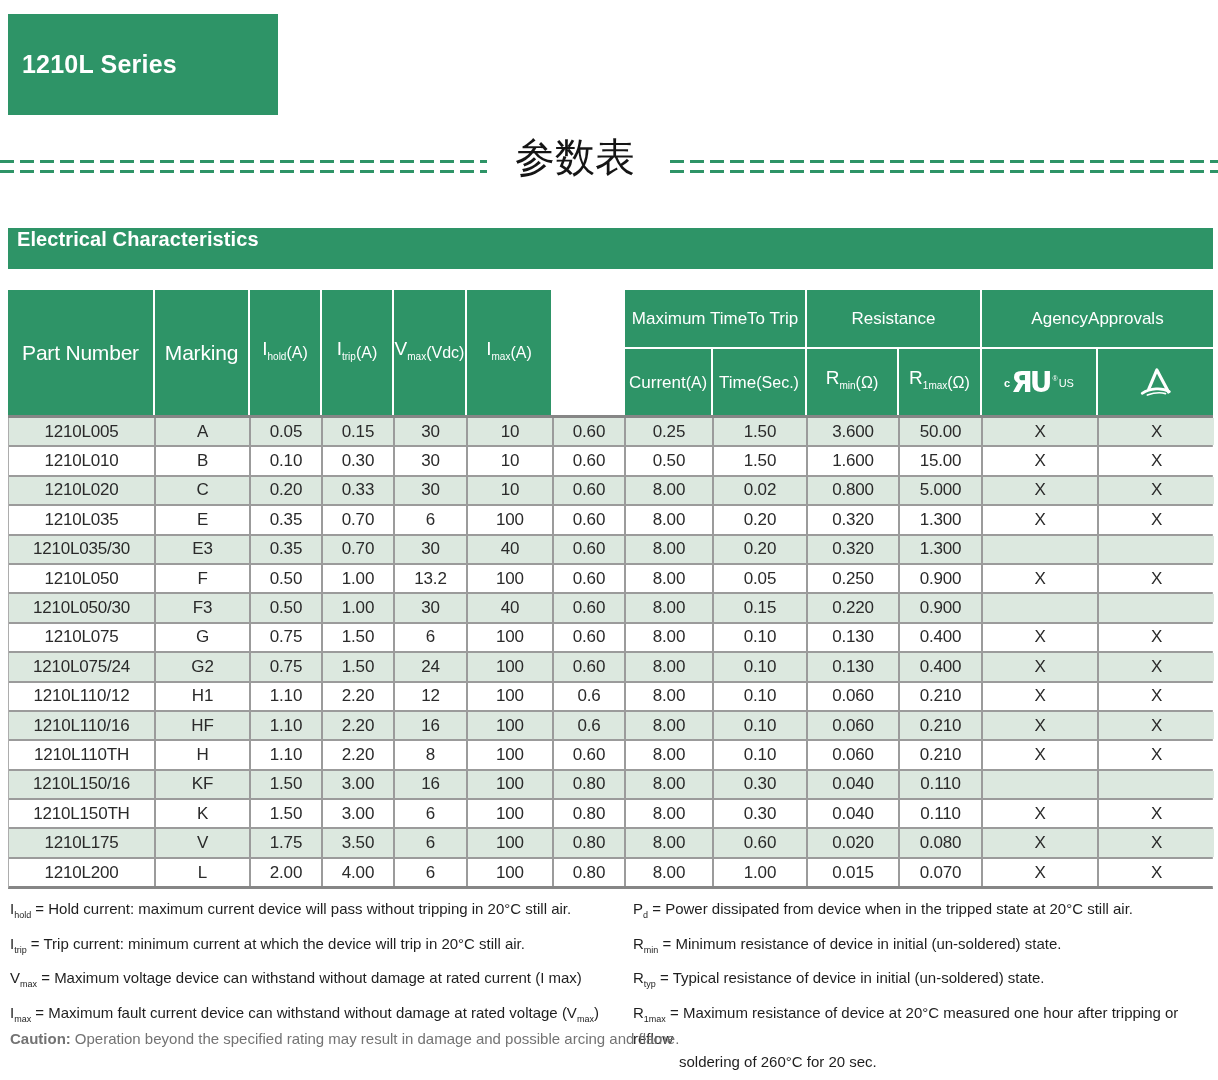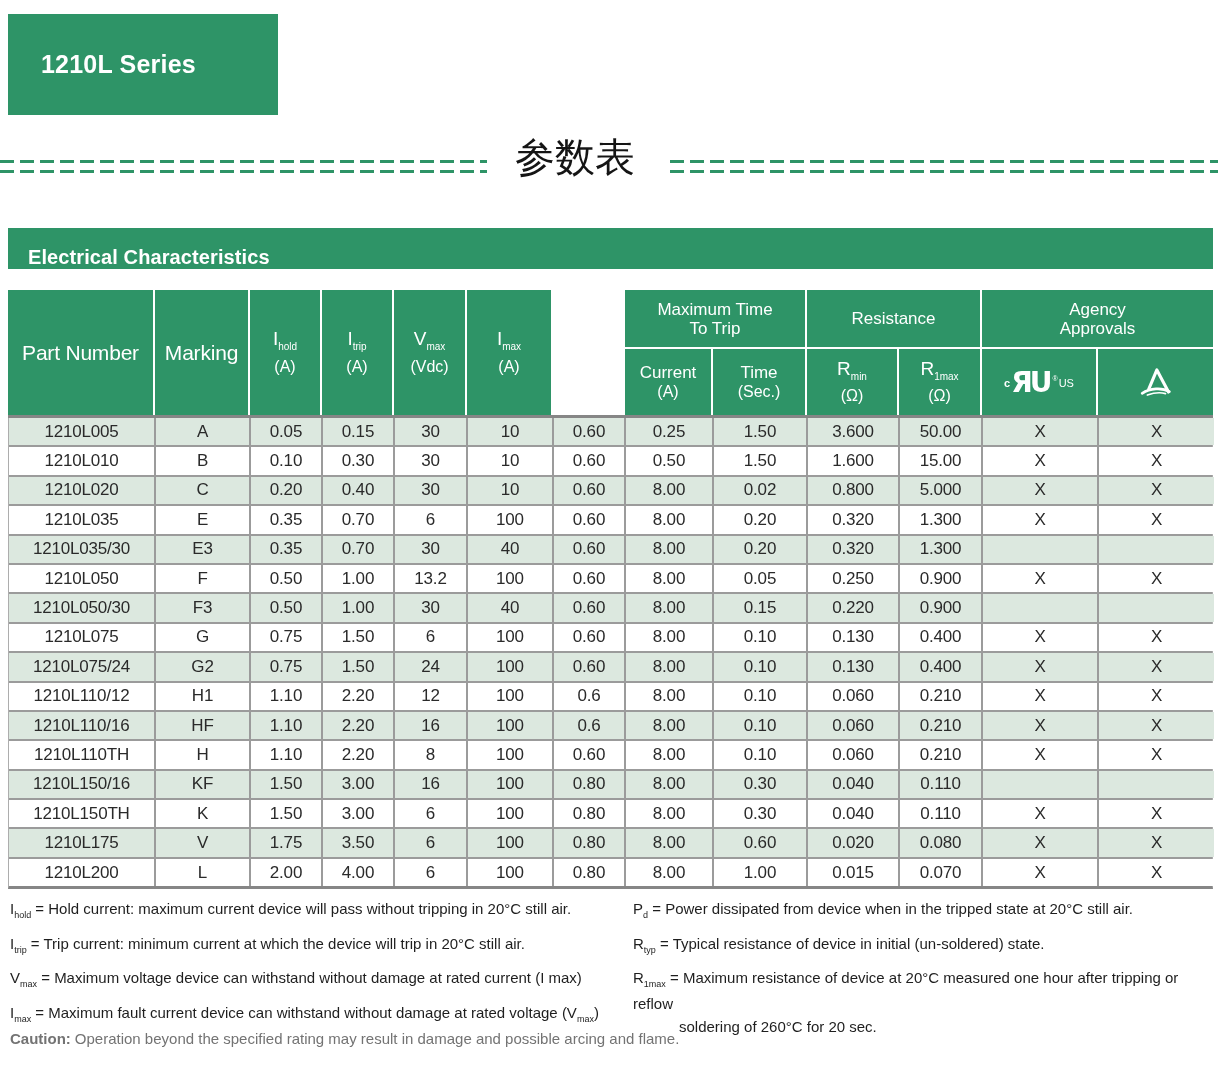--- a/index.html
+++ b/index.html
@@ -5,41 +5,41 @@
   * { margin:0; padding:0; box-sizing:border-box; }
   html,body { background:#fff; }
   .page {
     position:relative; width:1218px; height:1080px; background:#fff;
     font-family:"Liberation Sans", sans-serif; overflow:hidden;
     --green:#2E9467; --stripe:#DCE8DF; --grid:#9B9B9B; --gridheavy:#868686;
     --cols:145px 93px 70px 70px 71px 84px 70px 86px 92px 90px 81px 114px 115px;
   }
   
   .badge { position:absolute; left:8px; top:14px; width:270px; height:101px;
-    background:var(--green); display:flex; align-items:center; padding-left:33px; }
+    background:var(--green); display:flex; align-items:center; padding-left:14px; }
   .badge span { color:#fff; font-size:25px; font-weight:bold; letter-spacing:.2px; }
   
   .cn-title { position:absolute; left:495px; top:130px; width:160px; text-align:center;
     font-family:"DejaVu Serif","Liberation Serif",serif; font-size:40px; color:#151515; }
   .dashes { position:absolute; top:160px; height:14px;
     background-image:
       repeating-linear-gradient(90deg, var(--green) 0 14px, rgba(0,0,0,0) 14px 20px),
       repeating-linear-gradient(90deg, var(--green) 0 14px, rgba(0,0,0,0) 14px 20px);
     background-size:100% 3px,100% 3px; background-position:0 0,0 10px; background-repeat:no-repeat; }
   .dashes.left { left:0; width:487px; }
   .dashes.right { left:670px; width:548px; }
   
   .section-bar { position:absolute; left:8px; top:228px; width:1205px; height:41px;
-    background:var(--green); display:flex; align-items:flex-end; padding-left:20px; }
+    background:var(--green); display:flex; align-items:flex-start; padding-left:9px; }
   .section-bar span { color:#fff; font-size:20px; font-weight:bold; letter-spacing:.1px; }
   
   .tablewrap { position:absolute; left:8px; top:290px; width:1205px; }
   .grid13 { display:grid; grid-template-columns:var(--cols); column-gap:2px; }
   .thead { grid-template-rows:57px 66px; row-gap:2px; background:#fff; }
-  .th { background:var(--green); color:#fff; display:flex; flex-direction:column;
+  .th { background:var(--green); color:#fff; display:flex; 
     align-items:center; justify-content:center; text-align:center; line-height:19px; }
   .span2 { grid-row:1/3; }
   .g-mtt { grid-column:8/10; grid-row:1; }
   .g-res { grid-column:10/12; grid-row:1; }
   .g-agy { grid-column:12/14; grid-row:1; }
   .r2c8{grid-column:8;grid-row:2} .r2c9{grid-column:9;grid-row:2} .r2c10{grid-column:10;grid-row:2}
   .r2c11{grid-column:11;grid-row:2} .r2c12{grid-column:12;grid-row:2} .r2c13{grid-column:13;grid-row:2}
   .th .lab { font-size:21px; letter-spacing:-.2px; }
   .th .sym { font-size:19px; line-height:20px; }
   .th .sym sub { font-size:10px; }
@@ -183,21 +183,21 @@
           <div class="tcell">1.50</div>
           <div class="tcell">1.600</div>
           <div class="tcell">15.00</div>
           <div class="tcell">X</div>
           <div class="tcell">X</div>
         </div>
         <div class="trow grid13">
           <div class="tcell">1210L020</div>
           <div class="tcell">C</div>
           <div class="tcell">0.20</div>
-          <div class="tcell">0.40</div>
+          <div class="tcell">0.33</div>
           <div class="tcell">30</div>
           <div class="tcell">10</div>
           <div class="tcell">0.60</div>
           <div class="tcell">8.00</div>
           <div class="tcell">0.02</div>
           <div class="tcell">0.800</div>
           <div class="tcell">5.000</div>
           <div class="tcell">X</div>
           <div class="tcell">X</div>
         </div>
@@ -400,20 +400,21 @@
   </div>
 
   <div class="fncol leftcol">
       <div class="fn"><span class="fn-sym">I</span><sub>hold</sub><span> = Hold current: maximum current device will pass without tripping in 20°C still air.</span></div>
       <div class="fn"><span class="fn-sym">I</span><sub>trip</sub><span> = Trip current: minimum current at which the device will trip in 20°C still air.</span></div>
       <div class="fn"><span class="fn-sym">V</span><sub>max</sub><span> = Maximum voltage device can withstand without damage at rated current (I max)</span></div>
       <div class="fn"><span class="fn-sym">I</span><sub>max</sub><span> = Maximum fault current device can withstand without damage at rated voltage (V</span><sub>max</sub><span>)</span></div>
     </div>
   <div class="fncol rightcol">
       <div class="fn"><span class="fn-sym">P</span><sub>d</sub><span> = Power dissipated from device when in the tripped state at 20°C still air.</span></div>
+      <div class="fn"><span class="fn-sym">R</span><sub>min</sub><span> = Minimum resistance of device in initial (un-soldered) state.</span></div>
       <div class="fn"><span class="fn-sym">R</span><sub>typ</sub><span> = Typical resistance of device in initial (un-soldered) state.</span></div>
       <div class="fn"><span class="fn-sym">R</span><sub>1max</sub><span> = Maximum resistance of device at 20°C measured one hour after tripping or reflow</span><div class="fn-wrap">soldering of 260°C for 20 sec.</div></div>
     </div>
 
   <div class="caution">
     <b>Caution:</b><span>Operation beyond the specified rating may result in damage and possible arcing and flame.</span>
   </div>
 
 </div>
 

